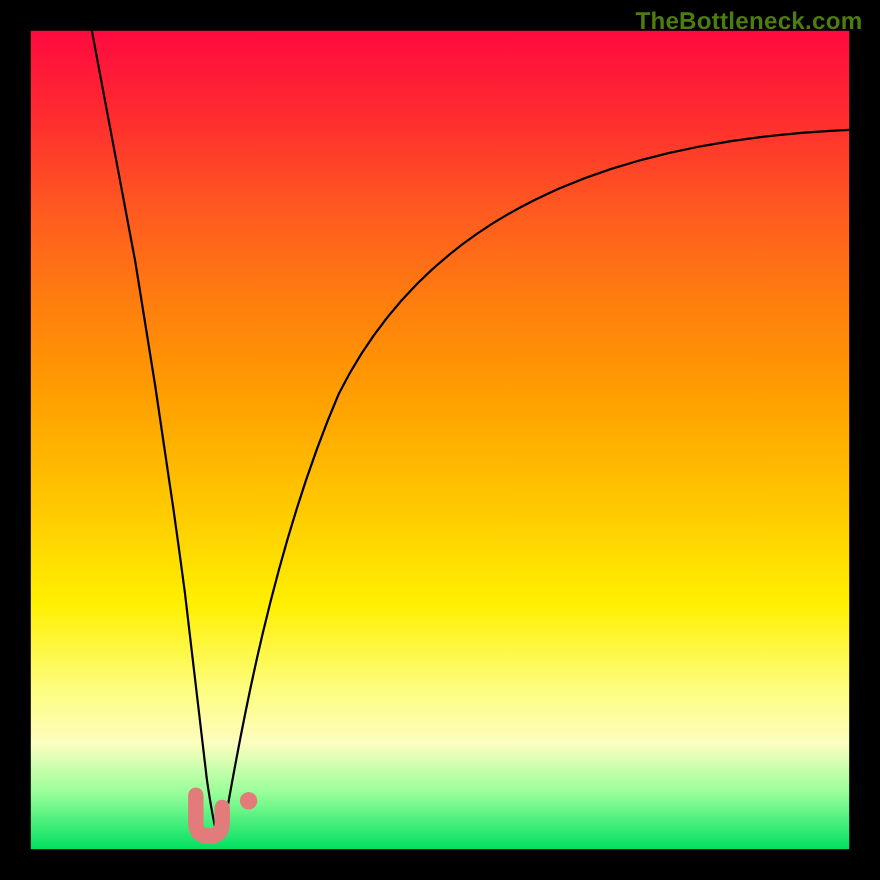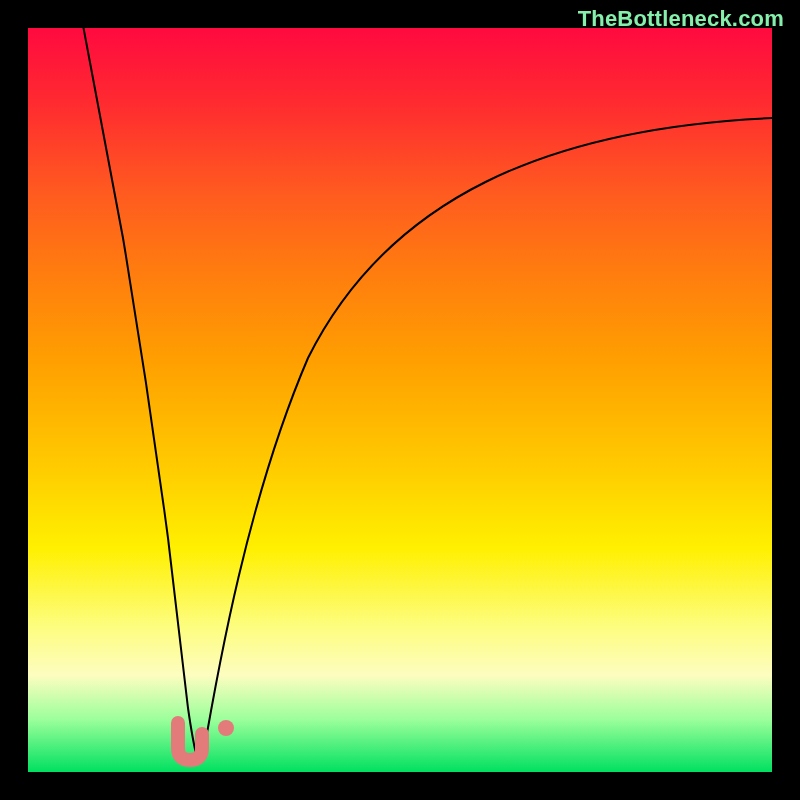--- a/index.html
+++ b/index.html
@@ -36,21 +36,21 @@
       #00e060 100%
     );
   }
   .watermark {
     position: absolute;
     top: 6px;
     right: 16px;
     font-family: Arial, Helvetica, sans-serif;
     font-size: 22px;
     font-weight: 600;
-    color: #86efac;
+    color: #4d7c0f;
     letter-spacing: 0.2px;
     user-select: none;
   }
   svg.curves {
     position: absolute;
     inset: 0;
     width: 100%;
     height: 100%;
     overflow: visible;
   }

